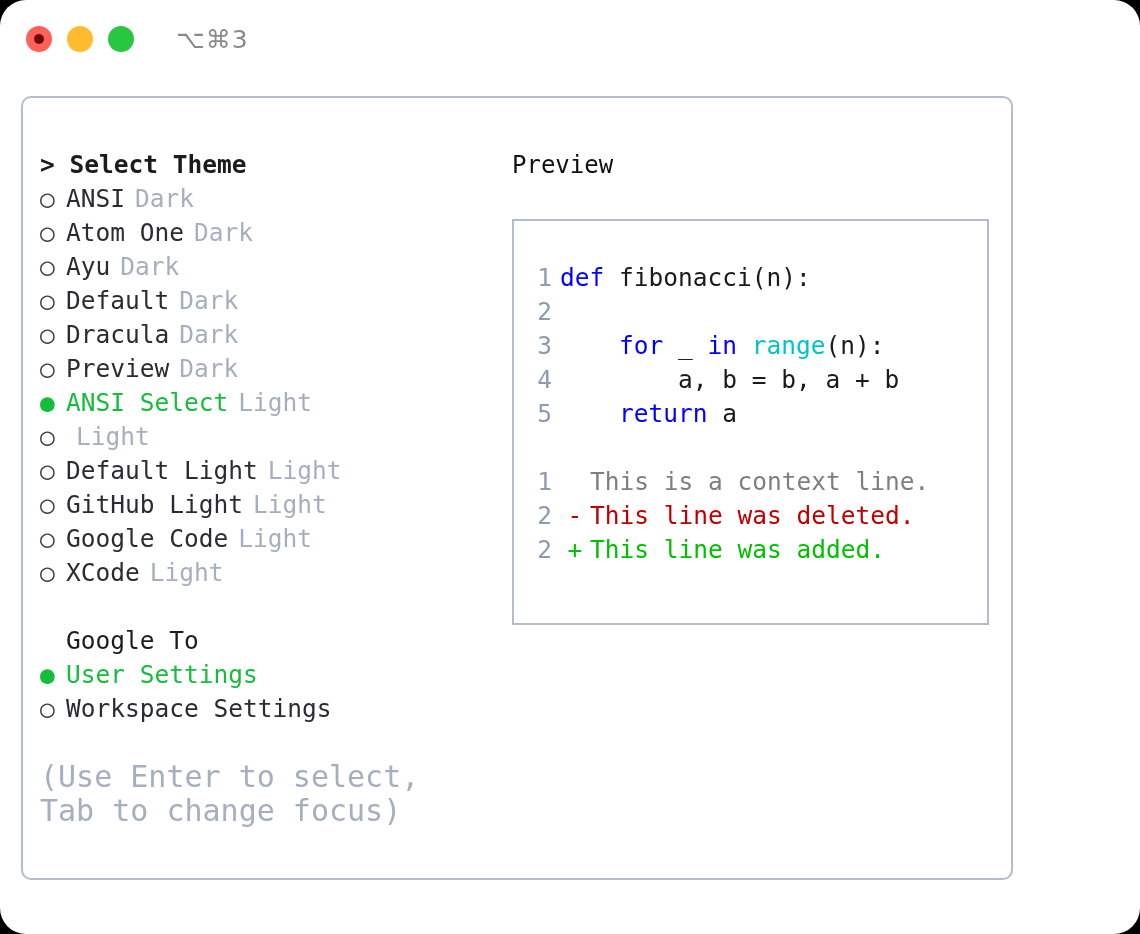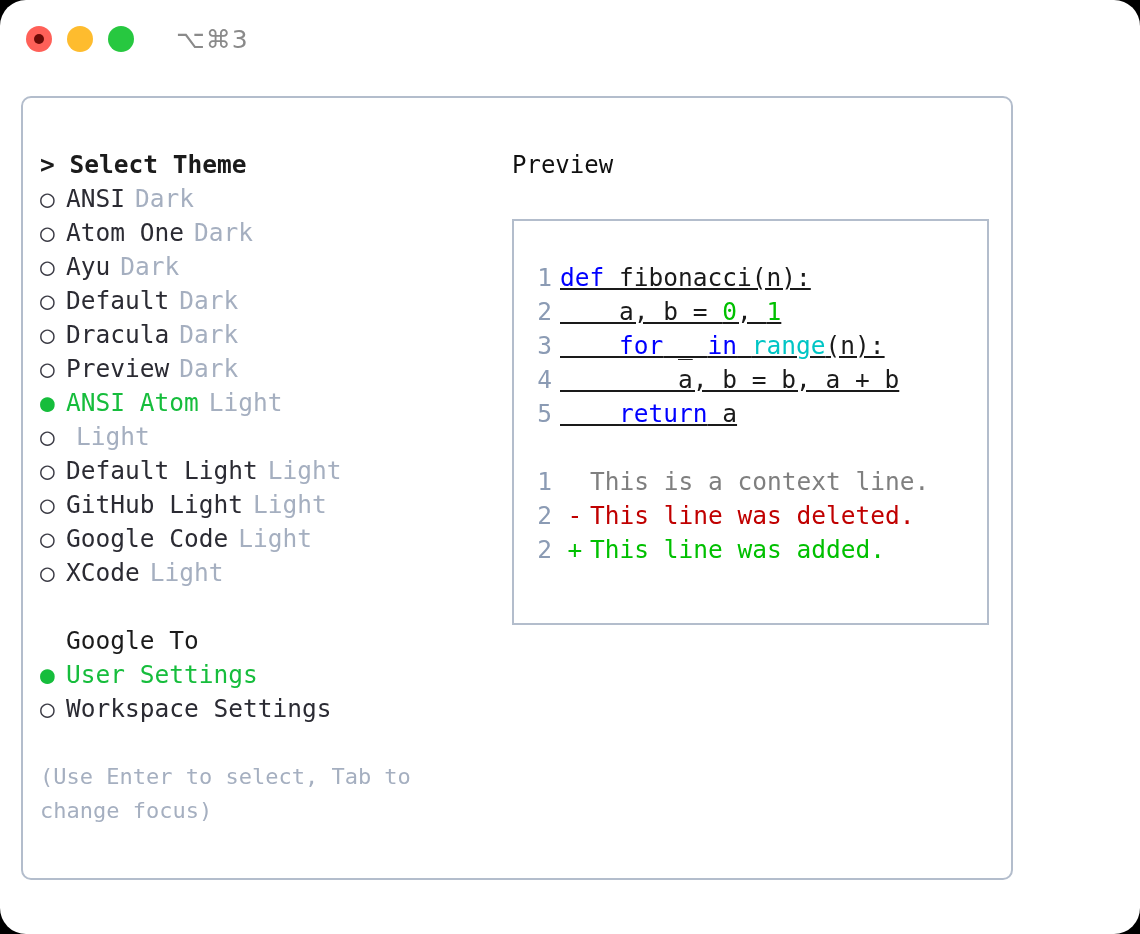--- a/index.html
+++ b/index.html
@@ -129,21 +129,21 @@
   .applyto-title {
     font-size: 24.5px;
     color: #1b1b1b;
     line-height: 34px;
     padding-left: 26px;
     white-space: pre;
   }
 
   .hint {
     margin-top: 34px;
-    font-size: 22px;
+    font-size: 30px;
     line-height: 34px;
     color: #a5afc0;
     width: 410px;
     white-space: pre-wrap;
     word-break: break-word;
   }
 
   
   #right-col {
     flex: 1;
@@ -175,21 +175,21 @@
     white-space: pre;
   }
   .lineno {
     width: 46px;
     flex: 0 0 46px;
     text-align: right;
     color: #8b9bb4;
     padding-right: 8px;
     box-sizing: border-box;
   }
-  .code-text { color: #1a1a1a; text-decoration: underline; }
+  .code-text { color: #1a1a1a; }
 
   .tok-kw  { color: #0000ff; }
   .tok-num { color: #00c000; }
   .tok-fn  { color: #00c5c5; }
   .tok-pl  { color: #1a1a1a; }
 
   .diff-gap { height: 34px; }
   .diff-sign {
     width: 30px;
     flex: 0 0 30px;
@@ -221,21 +221,21 @@
       <div id="left-col">
         <div class="section-title">&gt; Select Theme</div>
 
         <div id="theme-list">
             <div class="opt-row"><span class="bullet">○</span><span class="opt-label">ANSI</span><span class="opt-tag">Dark</span></div>
             <div class="opt-row"><span class="bullet">○</span><span class="opt-label">Atom One</span><span class="opt-tag">Dark</span></div>
             <div class="opt-row"><span class="bullet">○</span><span class="opt-label">Ayu</span><span class="opt-tag">Dark</span></div>
             <div class="opt-row"><span class="bullet">○</span><span class="opt-label">Default</span><span class="opt-tag">Dark</span></div>
             <div class="opt-row"><span class="bullet">○</span><span class="opt-label">Dracula</span><span class="opt-tag">Dark</span></div>
             <div class="opt-row"><span class="bullet">○</span><span class="opt-label">Preview</span><span class="opt-tag">Dark</span></div>
-            <div class="opt-row"><span class="bullet sel">●</span><span class="opt-label sel">ANSI Atom</span><span class="opt-tag">Light</span></div>
+            <div class="opt-row"><span class="bullet sel">●</span><span class="opt-label sel">ANSI Select</span><span class="opt-tag">Light</span></div>
             <div class="opt-row"><span class="bullet">○</span><span class="opt-tag">Light</span></div>
             <div class="opt-row"><span class="bullet">○</span><span class="opt-label">Default Light</span><span class="opt-tag">Light</span></div>
             <div class="opt-row"><span class="bullet">○</span><span class="opt-label">GitHub Light</span><span class="opt-tag">Light</span></div>
             <div class="opt-row"><span class="bullet">○</span><span class="opt-label">Google Code</span><span class="opt-tag">Light</span></div>
             <div class="opt-row"><span class="bullet">○</span><span class="opt-label">XCode</span><span class="opt-tag">Light</span></div>
           </div>
 
         <div class="spacer-sm"></div>
 
         <div class="applyto-title">Google To</div>
@@ -247,21 +247,21 @@
 
         <div class="hint">(Use Enter to select, Tab to change focus)</div>
       </div>
 
       <div id="right-col">
         <div id="preview-title">Preview</div>
 
         <div id="preview-box">
           <div id="code-block">
               <div class="code-line"><span class="lineno">1</span><span class="code-text"><span class="tok-kw">def </span><span class="tok-pl">fibonacci(n):</span></span></div>
-              <div class="code-line"><span class="lineno">2</span><span class="code-text"><span class="tok-pl">    a, b = </span><span class="tok-num">0</span><span class="tok-pl">, </span><span class="tok-num">1</span></span></div>
+              <div class="code-line"><span class="lineno">2</span></div>
               <div class="code-line"><span class="lineno">3</span><span class="code-text"><span class="tok-pl">    </span><span class="tok-kw">for</span><span class="tok-pl"> _ </span><span class="tok-kw">in</span><span class="tok-pl"> </span><span class="tok-fn">range</span><span class="tok-pl">(n):</span></span></div>
               <div class="code-line"><span class="lineno">4</span><span class="code-text"><span class="tok-pl">        a, b = b, a + b</span></span></div>
               <div class="code-line"><span class="lineno">5</span><span class="code-text"><span class="tok-pl">    </span><span class="tok-kw">return</span><span class="tok-pl"> a</span></span></div>
             </div>
           <div class="diff-gap"></div>
           <div id="diff-block">
               <div class="diff-line"><span class="lineno">1</span><span class="diff-sign diff-ctx"> </span><span class="diff-ctx">This is a context line.</span></div>
               <div class="diff-line"><span class="lineno">2</span><span class="diff-sign diff-del">-</span><span class="diff-del">This line was deleted.</span></div>
               <div class="diff-line"><span class="lineno">2</span><span class="diff-sign diff-add">+</span><span class="diff-add">This line was added.</span></div>
             </div>

